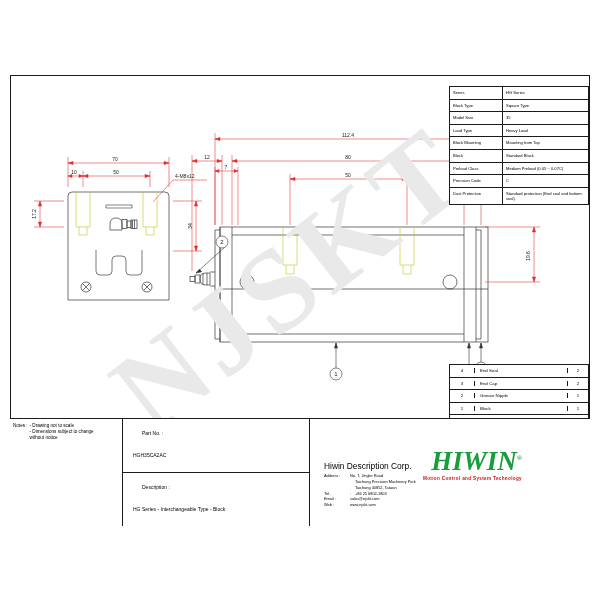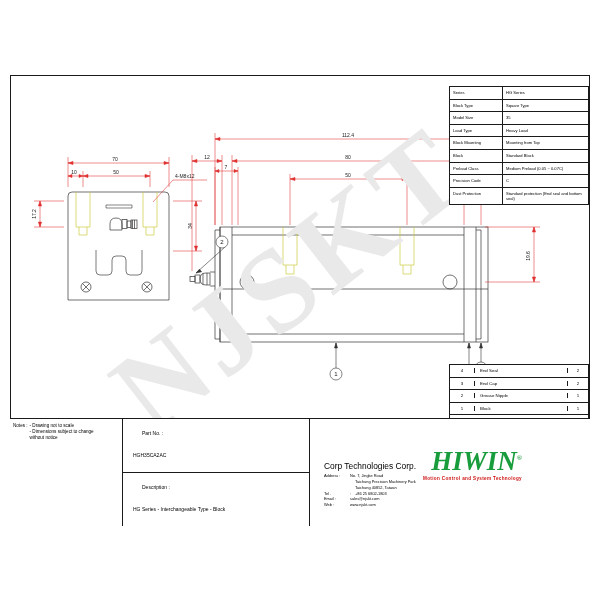--- a/index.html
+++ b/index.html
@@ -355,21 +355,21 @@
         <span class="cap">Description :</span>
         <span class="val">HG Series - Interchangeable Type - Block</span>
       </div>
     </div>
 
     <div class="tb-right">
       <div class="logo">
         <div class="word"><span>HIWIN</span><span class="reg">®</span></div>
         <div class="tag">Motion Control and System Technology</div>
       </div>
-      <div class="corp">Corp Technologies Corp.</div>
+      <div class="corp">Hiwin Description Corp.</div>
       <div class="addr">
         <div class="row">
           <span class="ak">Address :</span>
           <span class="av">No. 7, Jingke Road</span>
         </div>
         <div class="cont">Taichung Precision Machinery Park</div>
         <div class="cont">Taichung 40852, Taiwan</div>
         <div class="row">
           <span class="ak">Tel .</span>
           <span class="ac">:</span>

